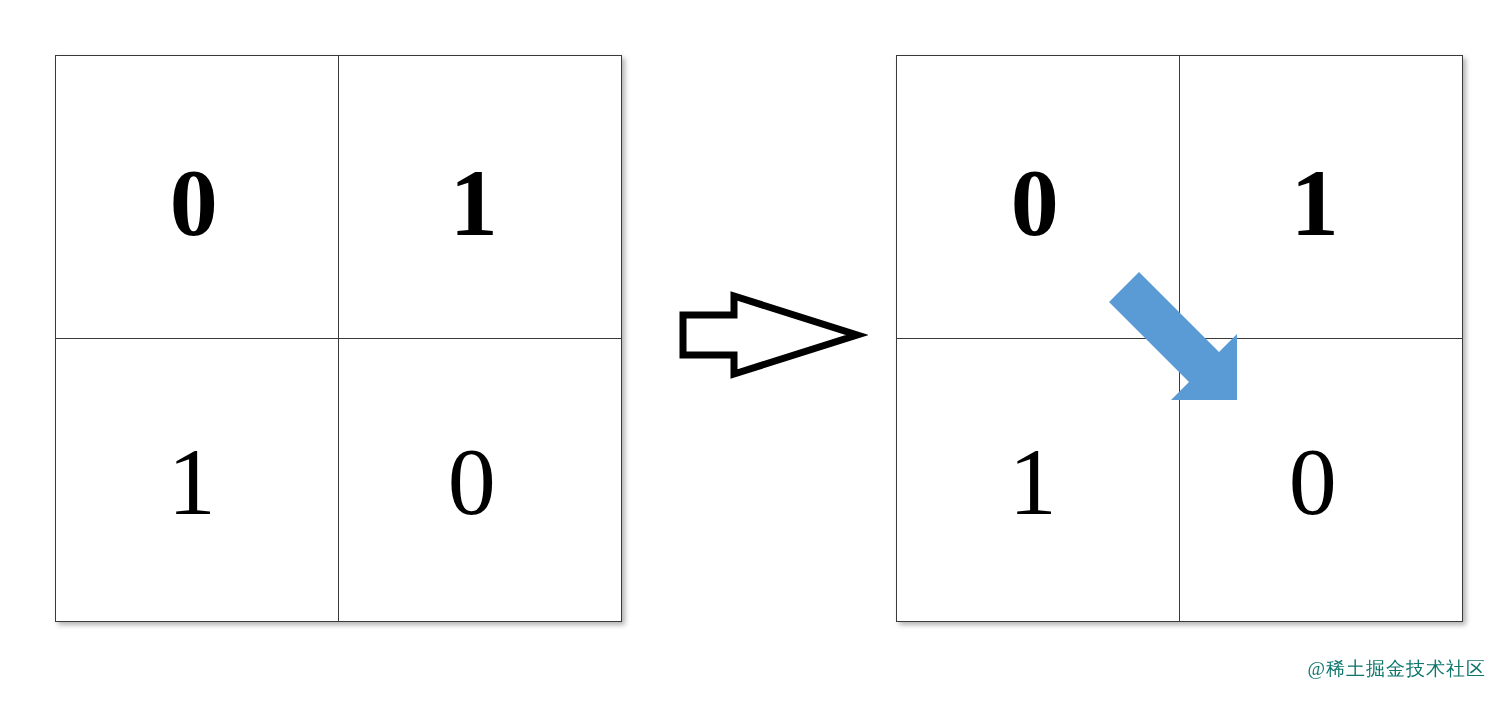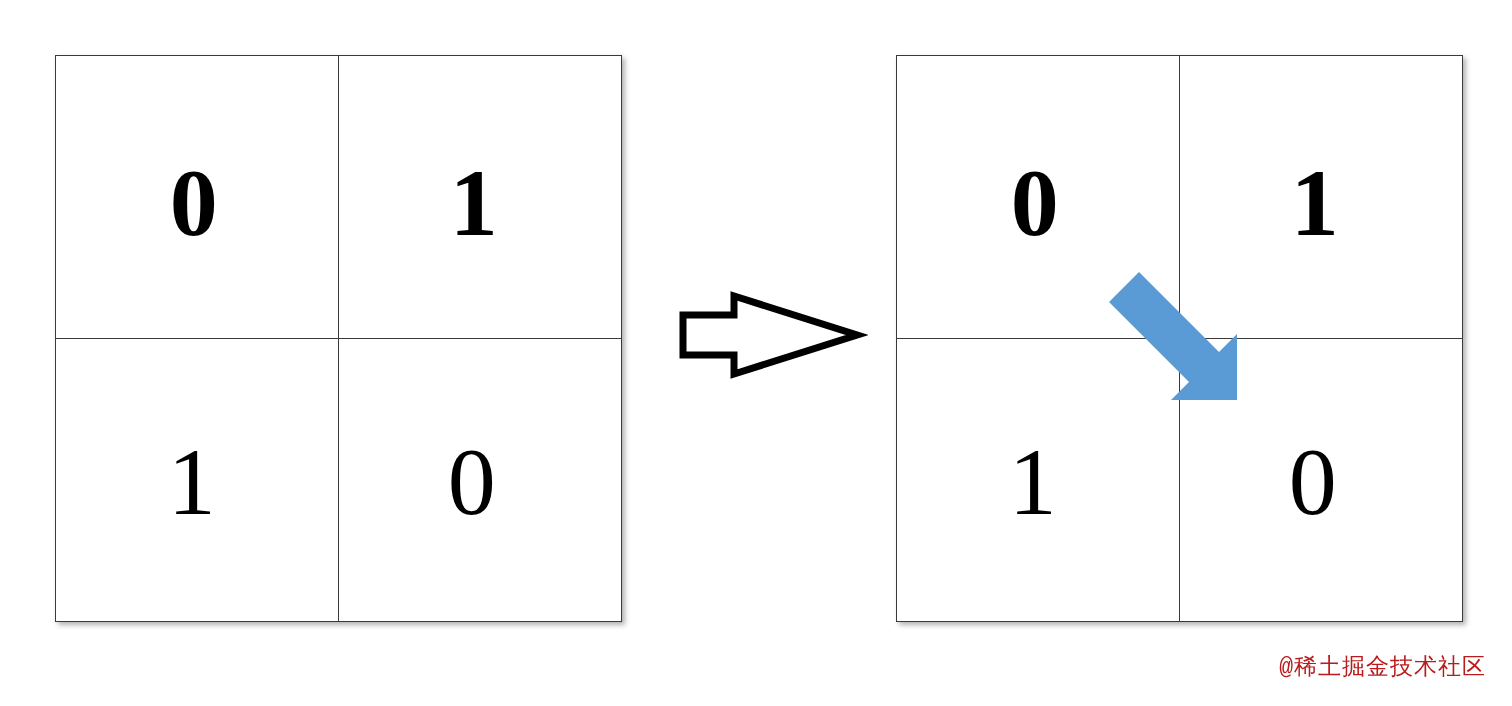--- a/index.html
+++ b/index.html
@@ -86,24 +86,24 @@
     width: 146px;
     height: 148px;
     pointer-events: none;
   }
 
   
   #watermark {
     position: absolute;
     right: 26px;
     bottom: 24px;
-    font-family: Liberation Mono, monospace;
-    font-size: 23px;
+    font-family: Liberation Serif, serif;
+    font-size: 19px;
     letter-spacing: 1px;
-    color: #b91c1c;
+    color: #0f766e;
     white-space: nowrap;
     user-select: none;
   }
 </style>
 </head>
 <body>
 
 <div id="canvas">
 
   <div class="grid" id="grid-left">

